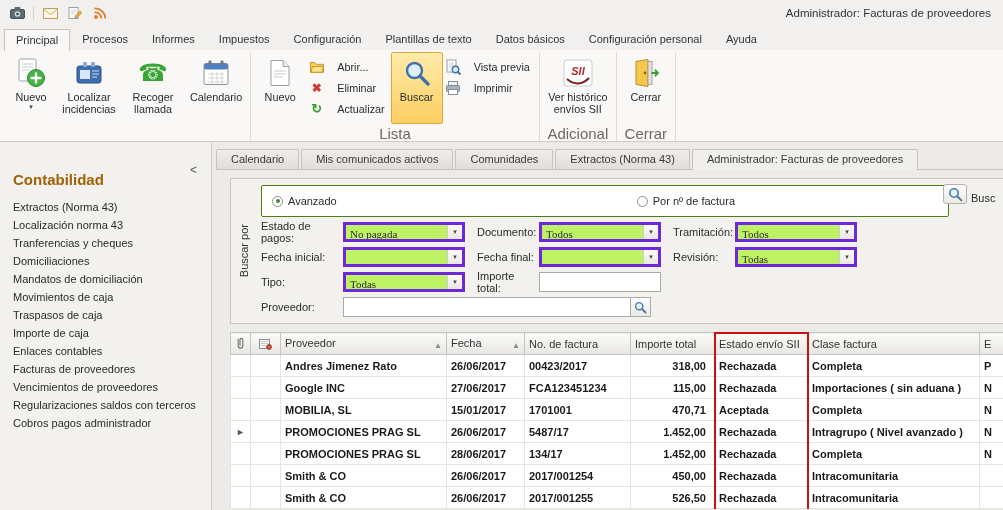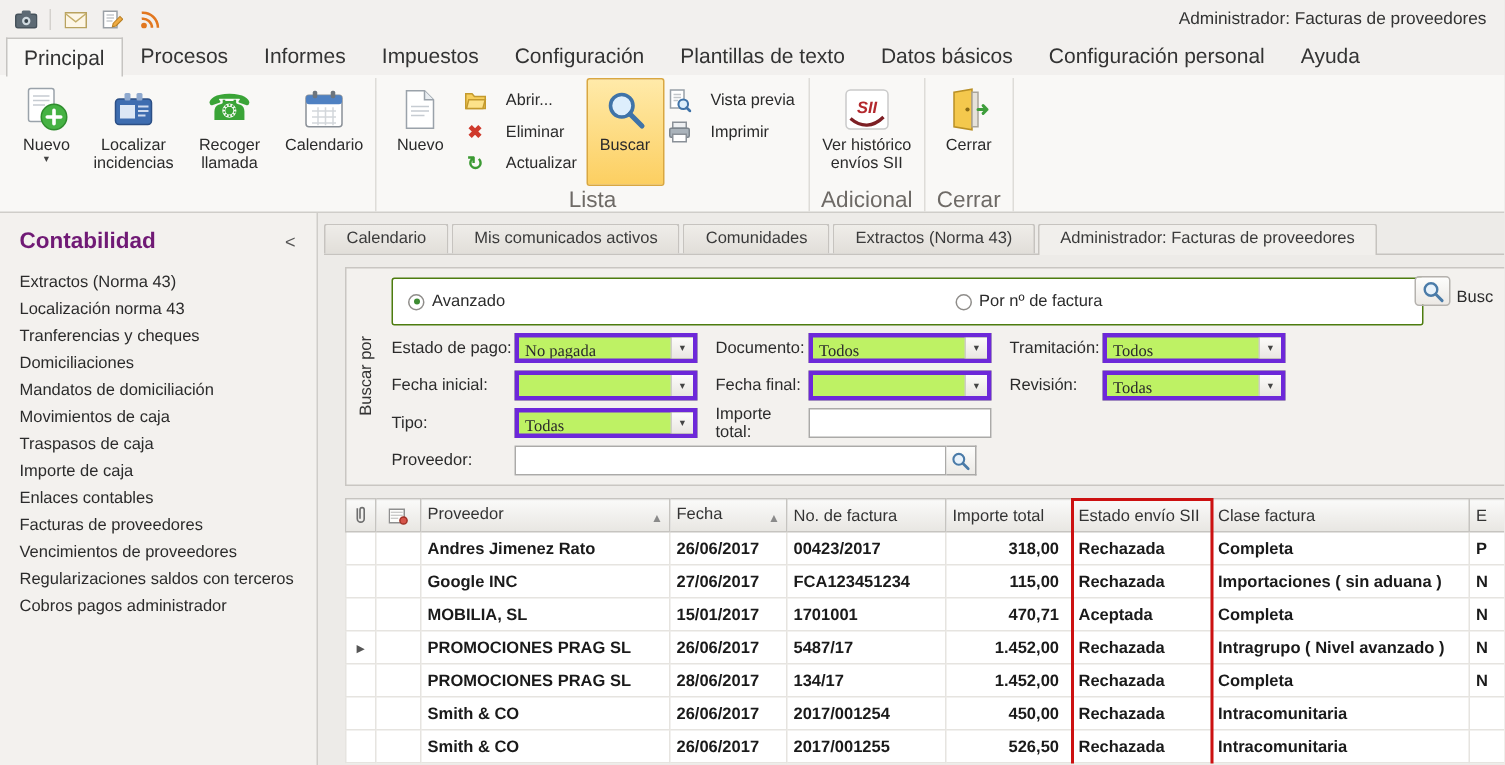--- a/index.html
+++ b/index.html
@@ -9,21 +9,21 @@
   
   .titlebar { height:26px; background:#f2f0ee; display:flex; align-items:center; padding:0 8px; }
   .tb-icons { display:flex; align-items:center; gap:7px; }
   .tb-icon { width:18px; height:18px; display:flex; align-items:center; justify-content:center; }
   .tb-sep { width:1px; height:14px; background:#d4d1cd; }
   .tb-spacer { flex:1; }
   .tb-title { font-size:11.5px; color:#333; margin-right:4px; }
 
   
   .menubar { height:24px; background:#f2f0ee; display:flex; align-items:flex-end; padding:0 4px; }
-  .mtab { padding:4px 11px 5px; font-size:14px; color:#333; border:1px solid transparent; border-bottom:none; }
+  .mtab { padding:4px 11px 5px; font-size:11px; color:#333; border:1px solid transparent; border-bottom:none; }
   .mtab.active { background:#f9f8f6; border-color:#c6c4c1; position:relative; top:1px; }
 
   
   .ribbon { height:92px; background:#f9f8f6; border-bottom:1px solid #cfcdc9; display:flex; padding:2px 2px 0; }
   .rgroup { display:flex; flex-direction:column; border-right:1px solid #dedcd8; padding:0 3px; }
   .rgroup-content { flex:1; display:flex; align-items:flex-start; }
   .rgroup-label { text-align:center; font-size:15px; color:#6e6a66; padding:1px 0 3px; min-height:15px; }
   .big-btn { display:flex; flex-direction:column; align-items:center; min-width:52px; max-width:64px;
              padding:4px 4px 1px; border:1px solid transparent; border-radius:2px; font-size:10.8px;
              text-align:center; line-height:1.15; height:72px; }
@@ -34,21 +34,21 @@
   .small-btn { display:flex; align-items:center; gap:12px; font-size:10.8px; height:21px; padding:0 6px 0 2px; border-radius:2px; }
   .small-btn .sicon { width:17px; height:17px; display:flex; align-items:center; justify-content:center; }
   .glyph-red { color:#cf3a2c; font-weight:bold; font-size:12px; }
   .glyph-refresh { color:#3c9a33; font-weight:bold; font-size:13px; }
   .glyph-phone { color:#3aa437; font-size:24px; line-height:26px; }
 
   
   .content { display:flex; height:368px; }
   .sidebar { width:212px; background:#f3f1ee; border-right:1px solid #cfcdc9; padding-top:8px; }
   .side-header { display:flex; align-items:center; padding:2px 14px 10px 13px; }
-  .side-title { flex:1; font-size:15px; font-weight:bold; color:#701a75; }
+  .side-title { flex:1; font-size:15px; font-weight:bold; color:#a16207;margin-top:19px; }
   .side-collapse { font-size:12px; color:#555; cursor:default; }
   .side-item { padding:3px 10px 3px 13px; font-size:11px; color:#2b2b2b; white-space:nowrap; }
 
   .main { flex:1; padding-top:6px; overflow:hidden; position:relative; }
 
   
   .doc-tabs { display:flex; align-items:flex-end; gap:2px; margin-left:4px; height:22px; border-bottom:1px solid #c6c3bf; }
   .dtab { padding:3px 14px 4px; font-size:11px; color:#3a3a3a; background:linear-gradient(#efede9,#e1ded9);
           border:1px solid #c6c3bf; border-bottom:none; border-radius:2px 2px 0 0; white-space:nowrap; }
   .dtab.active { background:#f1efec; margin-bottom:-1px; padding-bottom:5px; }
@@ -340,21 +340,21 @@
             <span class="radio-circle checked"></span>
             <span>Avanzado</span>
           </div>
           <div class="radio-item second">
             <span class="radio-circle"></span>
             <span>Por nº de factura</span>
           </div>
         </div>
 
         <div class="frow">
-          <span class="lblA">Estado de pago:</span>
+          <span class="lblA">Estado de pagos:</span>
           <div class="combo">
             <span class="combo-val">No pagada</span>
             <span class="combo-arrow">▾</span>
           </div>
           <span class="lblB">Documento:</span>
           <div class="combo">
             <span class="combo-val">Todos</span>
             <span class="combo-arrow">▾</span>
           </div>
           <span class="lblB">Tramitación:</span>

